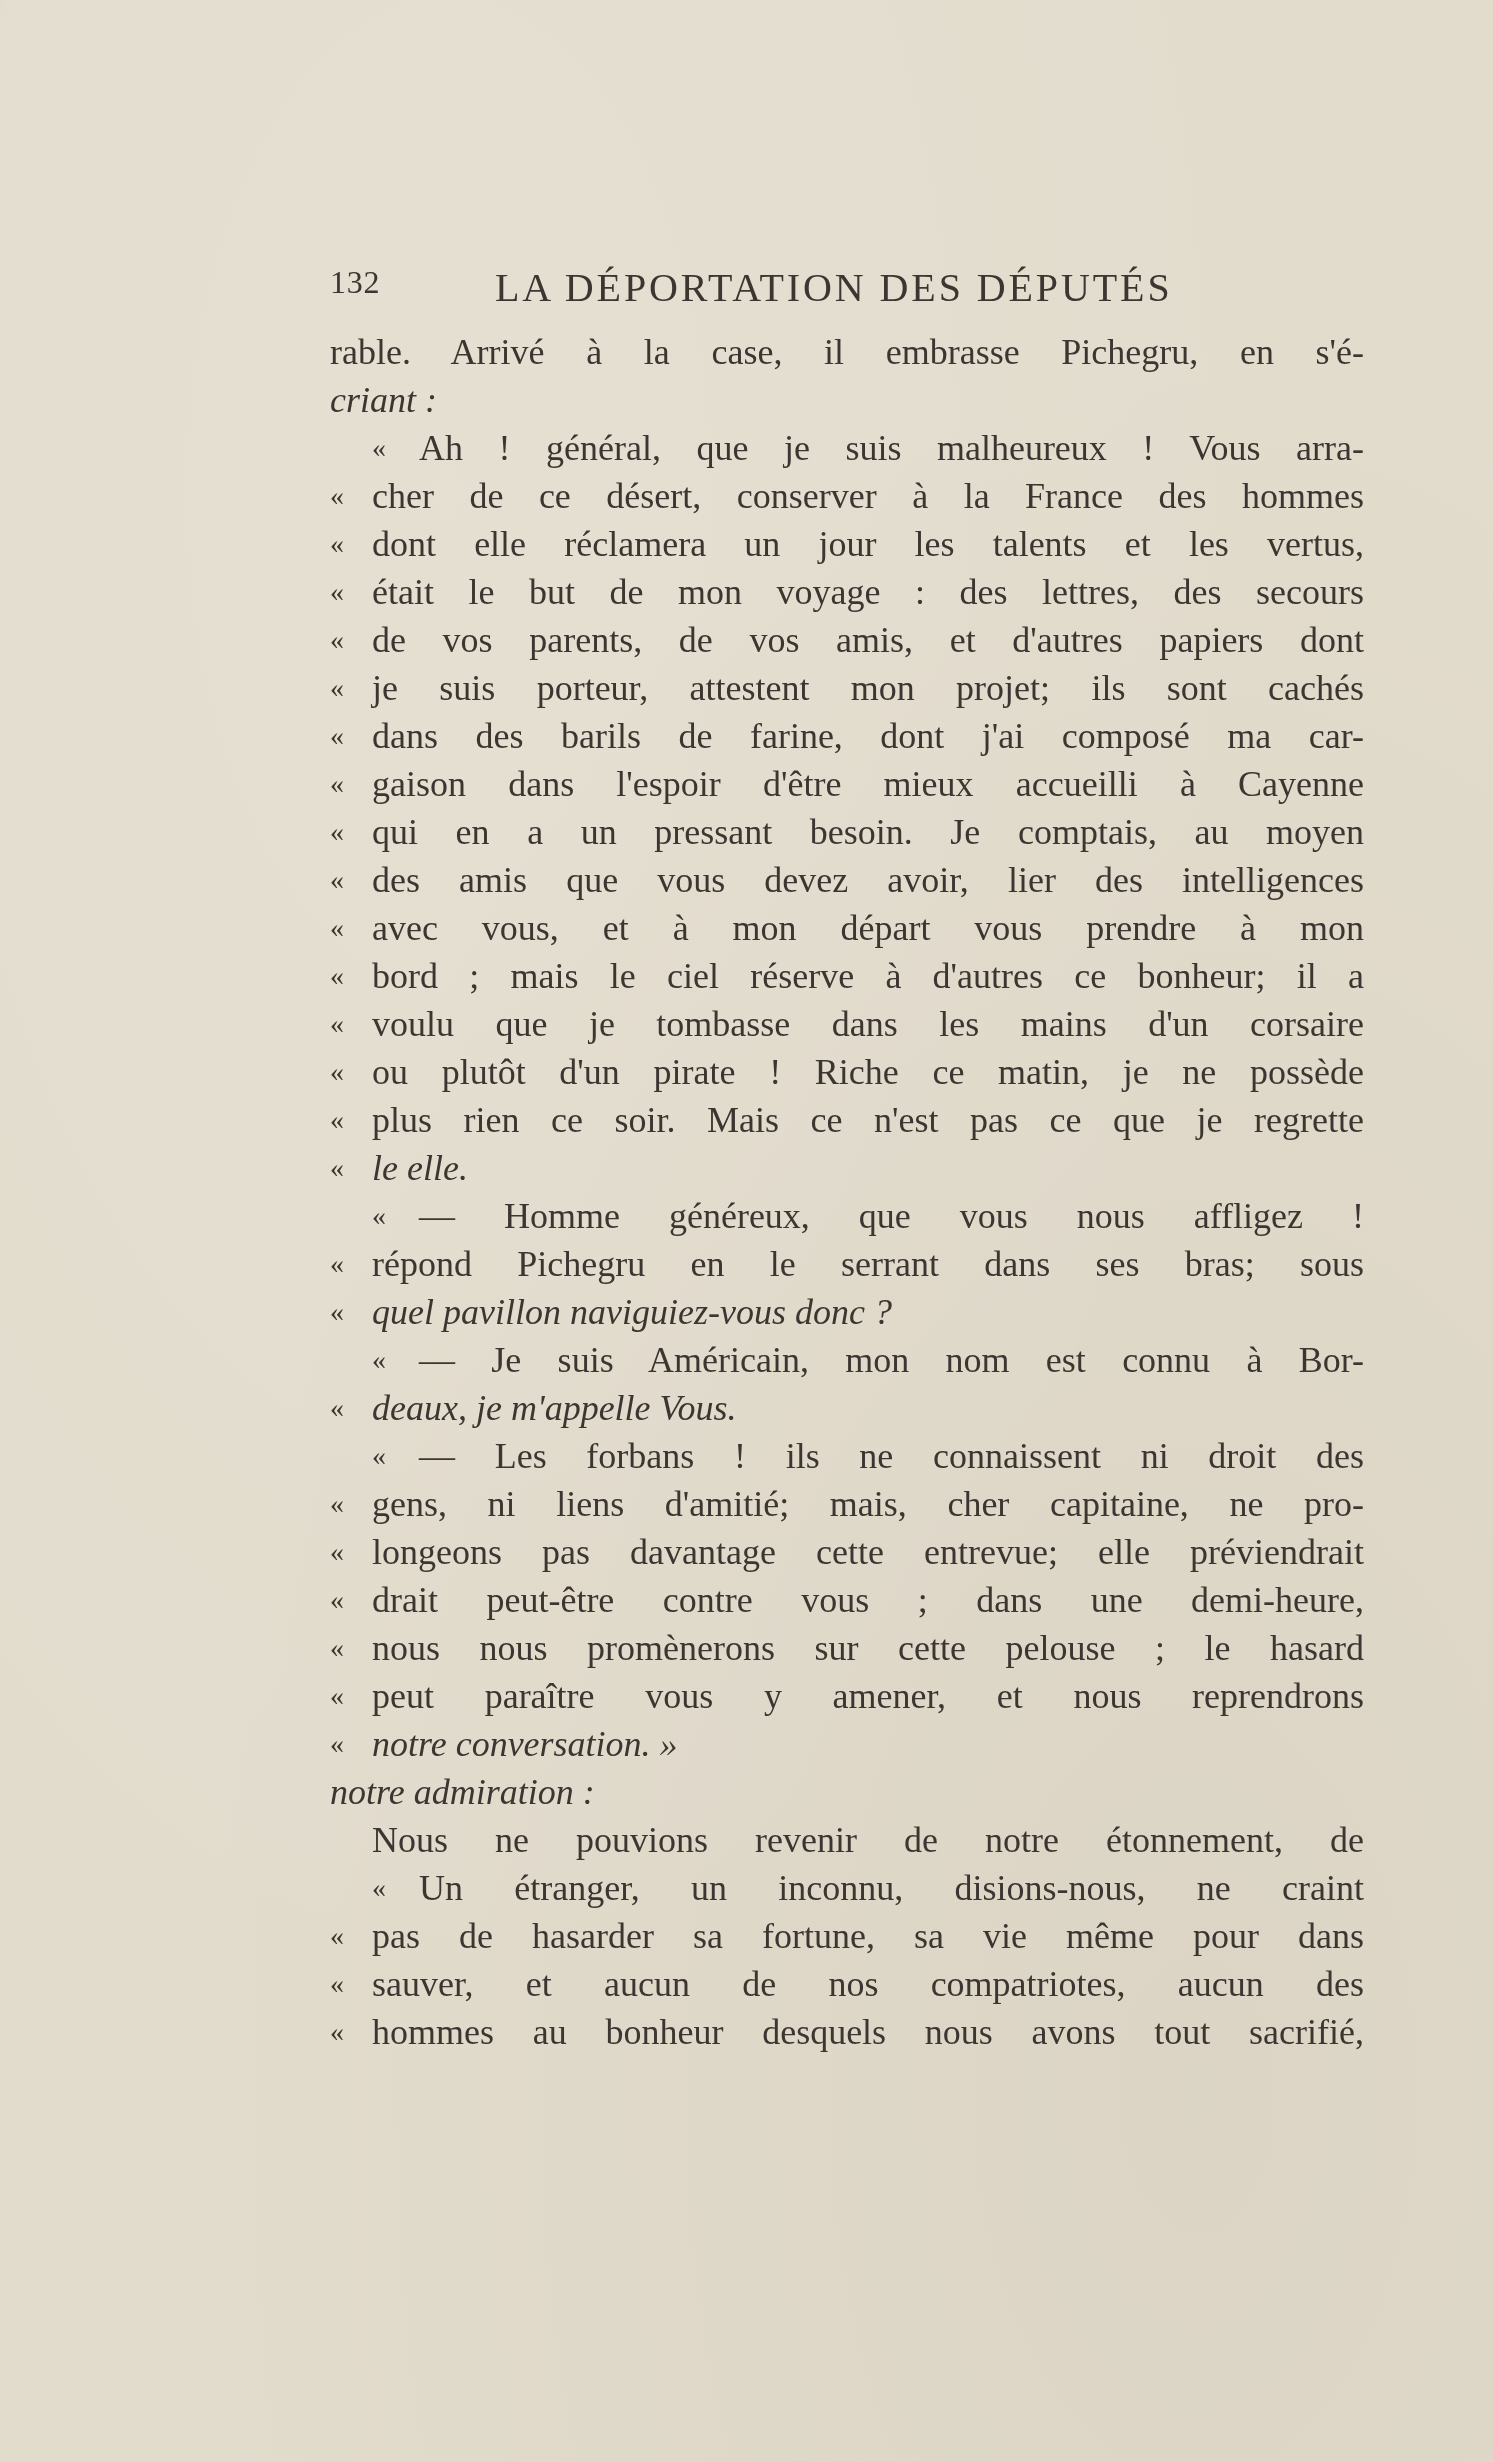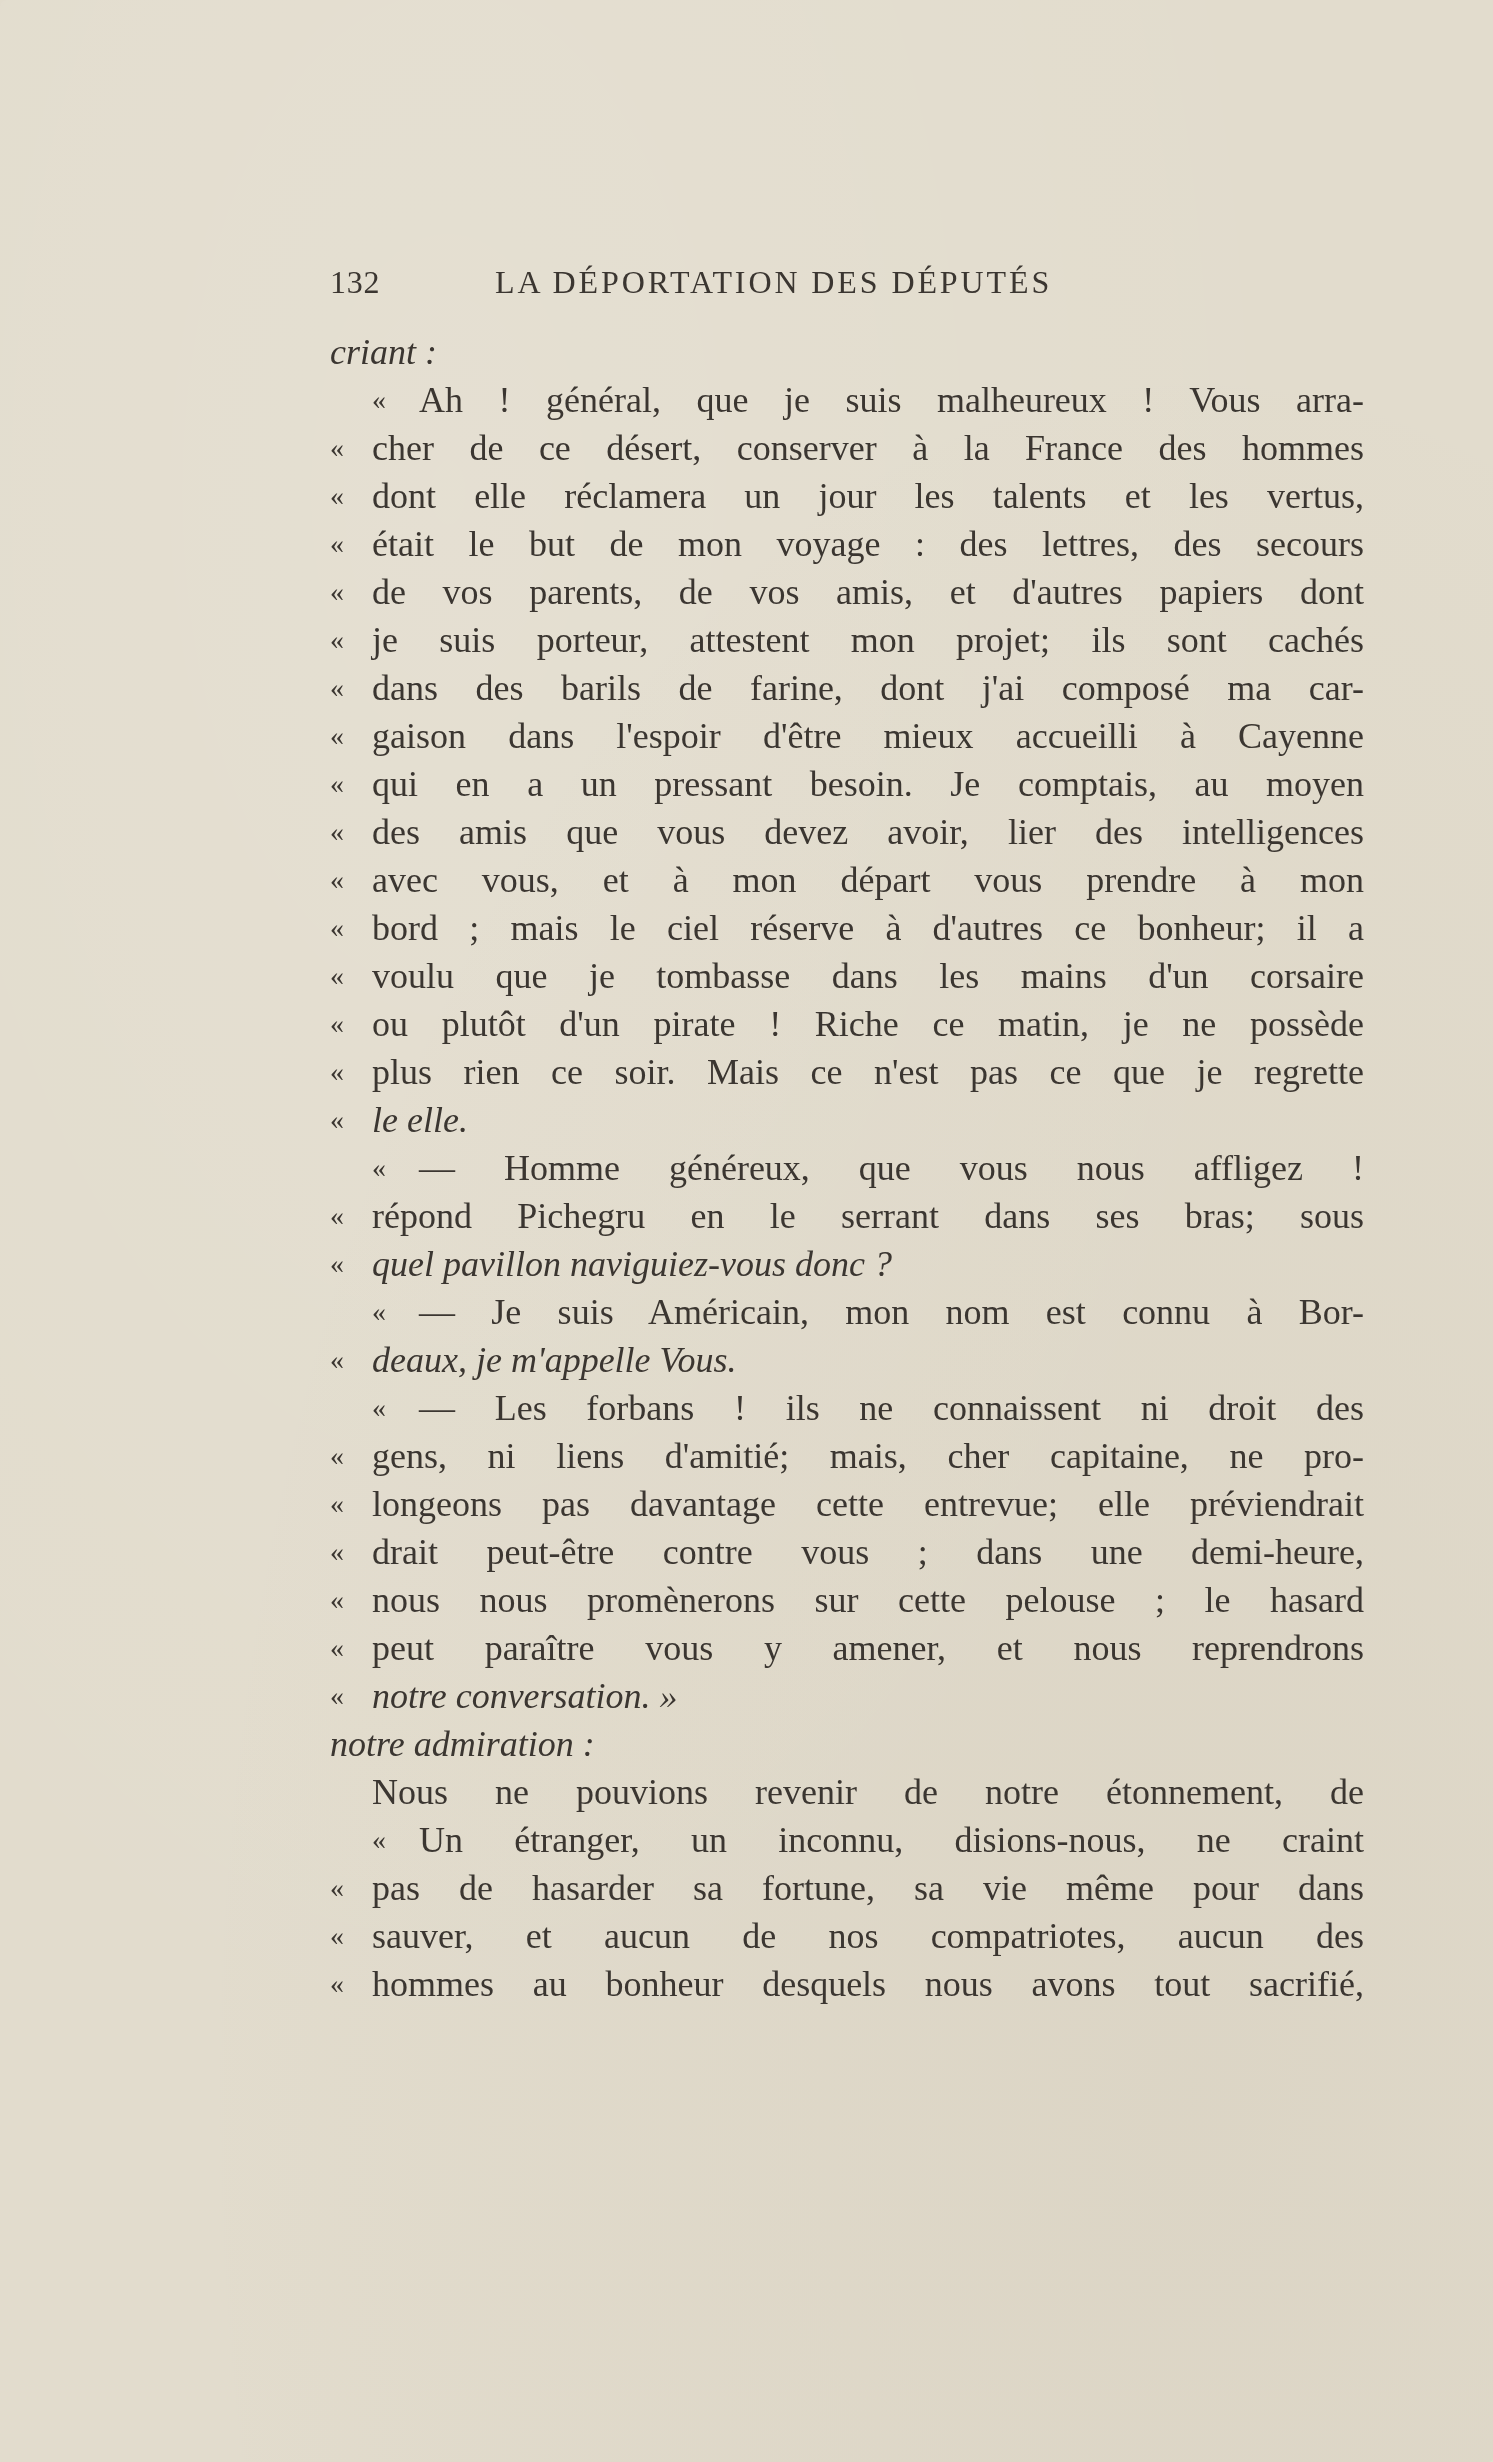--- a/index.html
+++ b/index.html
@@ -37,21 +37,21 @@
     position: absolute;
     left: 0;
     top: 4.4px;
     font-size: 32px;
     letter-spacing: 0.7px;
   }
   .head-title {
     position: absolute;
     left: 165px;
     top: 4.4px;
-    font-size: 32px;
+    font-size: 40px;
     letter-spacing: 2.9px;
   }
   .text-block {
     position: absolute;
     left: 330px;
     top: 328px;
     width: 1034px;
   }
   .line {
     position: relative;
@@ -87,20 +87,24 @@
 <body>
 
 <div class="page">
 
   <div class="running-head">
     <span class="folio">132</span>
     <span class="head-title">LA DÉPORTATION DES DÉPUTÉS</span>
   </div>
 
   <div class="text-block" id="text-block">
+      <div class="line flush">
+        <span class="q"></span>
+        <span class="t">rable. Arrivé à la case, il embrasse Pichegru, en s'é-</span>
+      </div>
       <div class="line flush last">
         <span class="q"></span>
         <span class="t">criant :</span>
       </div>
       <div class="line indent">
         <span class="q">«</span>
         <span class="t">Ah ! général, que je suis malheureux ! Vous arra-</span>
       </div>
       <div class="line quoted">
         <span class="q">«</span>

